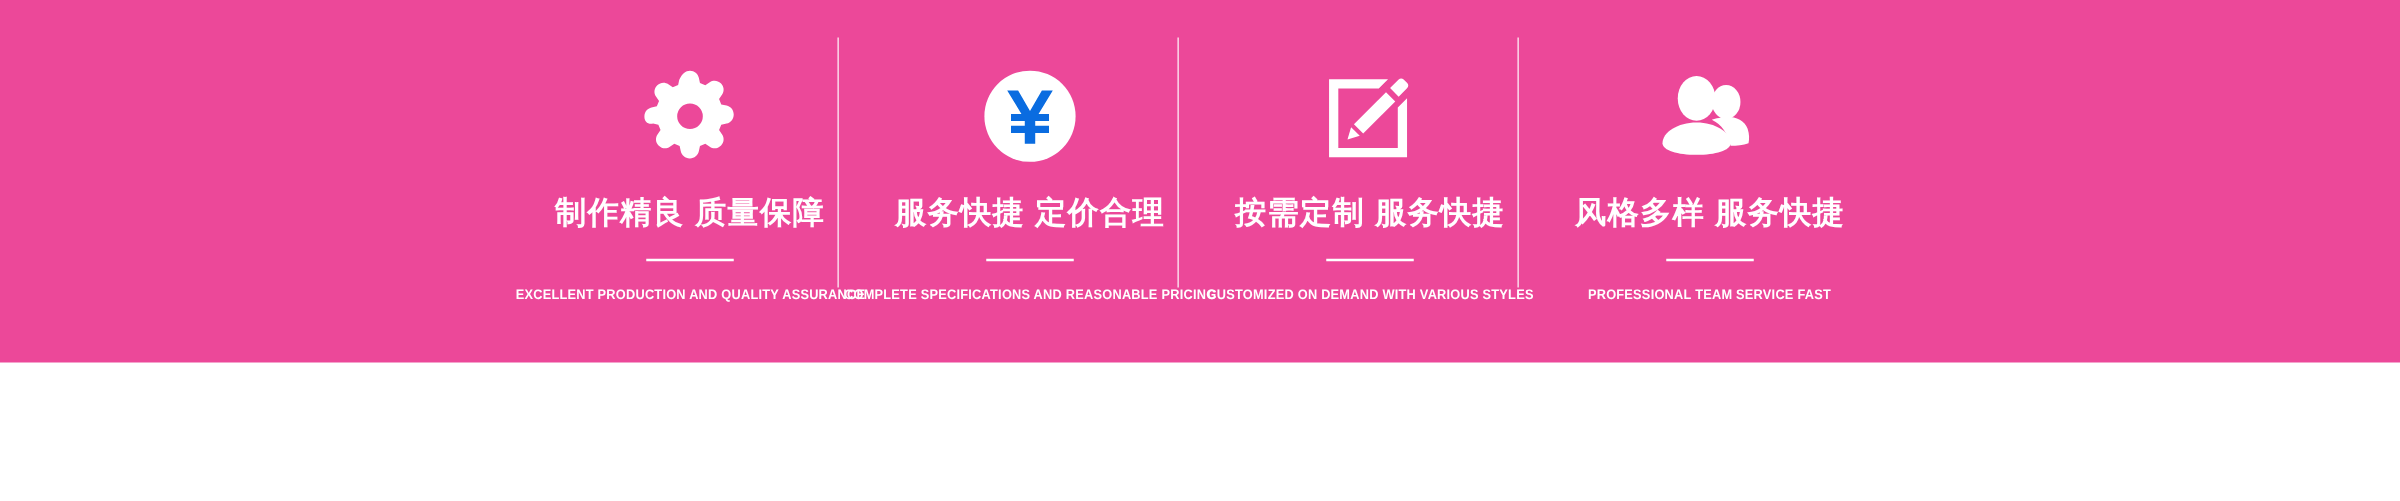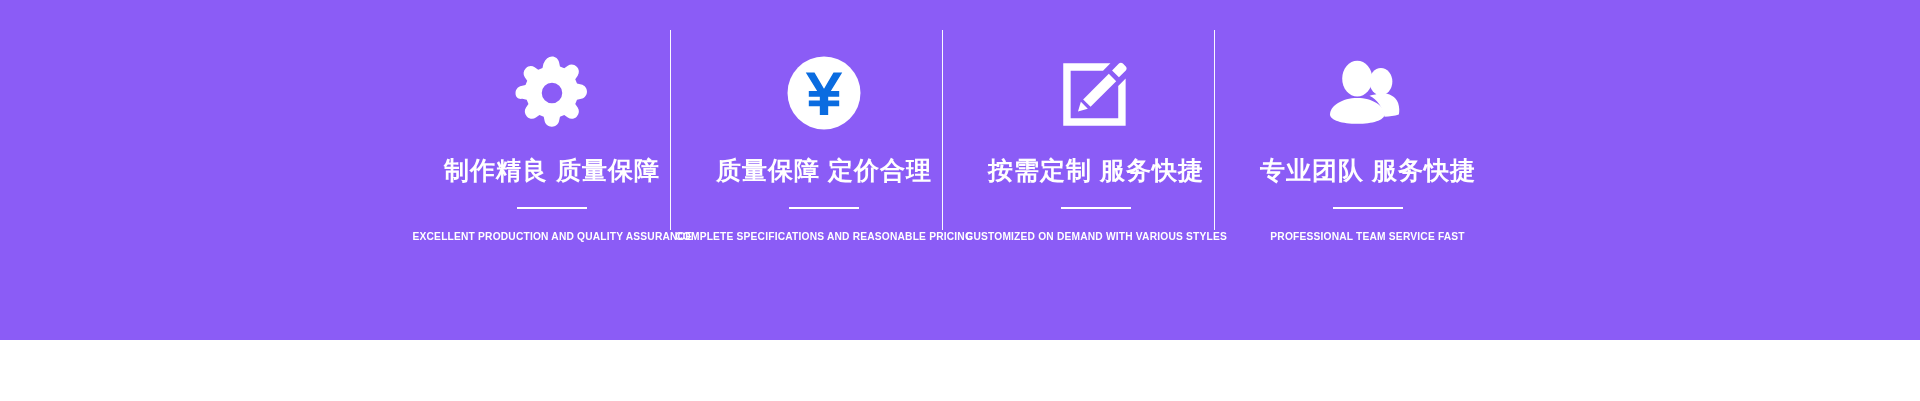--- a/index.html
+++ b/index.html
@@ -10,22 +10,22 @@
   body {
     width: 1920px;
     height: 401px;
     font-family: "Liberation Sans", "DejaVu Sans", sans-serif;
     overflow: hidden;
   }
 
   .banner {
     position: relative;
     width: 1920px;
-    height: 340px;
-    background: #8b5cf6;
+    height: 290px;
+    background: #ec4899;
     box-sizing: border-box;
   }
 
   .features {
     position: absolute;
     left: 0;
     top: 0;
     width: 1920px;
     height: 290px;
     display: flex;
@@ -125,21 +125,21 @@
       <div class="subtitle">EXCELLENT PRODUCTION AND QUALITY ASSURANCE</div>
     </div>
 
     <div class="feature">
       <div class="icon-wrap">
         <svg width="76" height="76" viewBox="0 0 100 100" aria-hidden="true">
           <circle cx="50" cy="50" r="48" fill="#ffffff"></circle>
           <path fill="#0a6ce0" d="M26 23h11.5L50 44.5 62.5 23H74L59 47.5h11v7.5H55.5v5H70v7.5H55.5V79h-11V67.5H30V60h14.5v-5H30v-7.5h11L26 23z"></path>
         </svg>
       </div>
-      <div class="title">质量保障 定价合理</div>
+      <div class="title">服务快捷 定价合理</div>
       <div class="rule"></div>
       <div class="subtitle">COMPLETE SPECIFICATIONS AND REASONABLE PRICING</div>
     </div>
 
     <div class="feature">
       <div class="icon-wrap">
         <svg width="78" height="78" viewBox="0 0 100 100" aria-hidden="true">
           <path fill="#ffffff" d="M8 12h60.5l-9.5 9.5H17.5v61h61V41l9.5-9.5V92H8z"></path>
           <path fill="#ffffff" d="M33.5 58.2 66.4 25.3l9.5 9.5L43 67.7z"></path>
           <path fill="#ffffff" d="M70.6 21.1 79.4 12.3c1.4-1.4 3.7-1.4 5.1 0l3.7 3.7c1.4 1.4 1.4 3.7 0 5.1l-8.8 8.8z"></path>
@@ -153,19 +153,19 @@
 
     <div class="feature">
       <div class="icon-wrap">
         <svg width="86" height="76" viewBox="0 0 120 100" aria-hidden="true">
           <ellipse cx="78" cy="34" rx="16" ry="19" fill="#ffffff"></ellipse>
           <path fill="#ffffff" d="M70 52c12-4 28 0 32 12 2 6 2 12 1 16-6 2-13 3-20 3-3-13-10-24-21-29 2-1 5-1.5 8-2z"></path>
           <ellipse cx="45" cy="30" rx="21" ry="25" fill="#ffffff"></ellipse>
           <path fill="#ffffff" d="M45 57c21 0 38 11 38 23 0 8-17 13-38 13S7 88 7 80c0-12 17-23 38-23z"></path>
         </svg>
       </div>
-      <div class="title">专业团队 服务快捷</div>
+      <div class="title">风格多样 服务快捷</div>
       <div class="rule"></div>
       <div class="subtitle">PROFESSIONAL TEAM SERVICE FAST</div>
     </div>
 
   </div>
 </div>
 
 </body></html>

